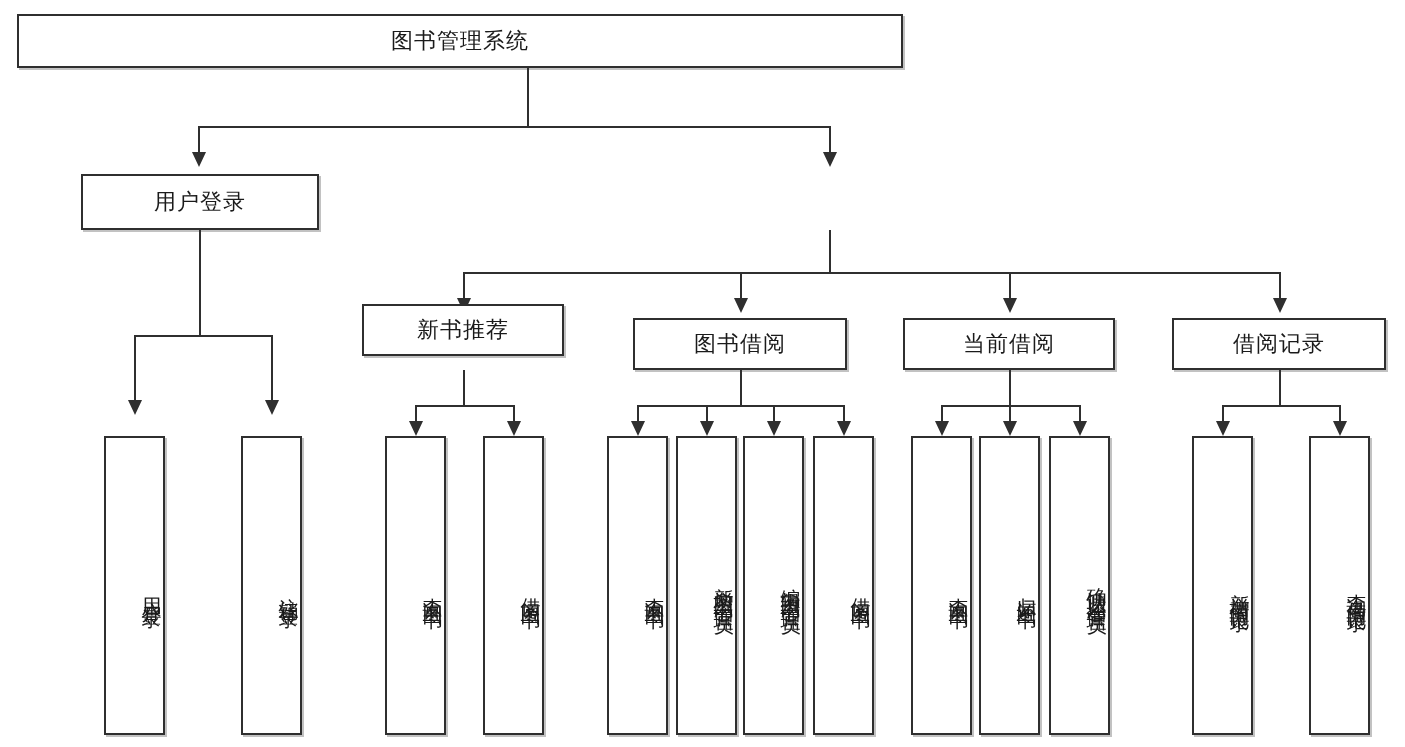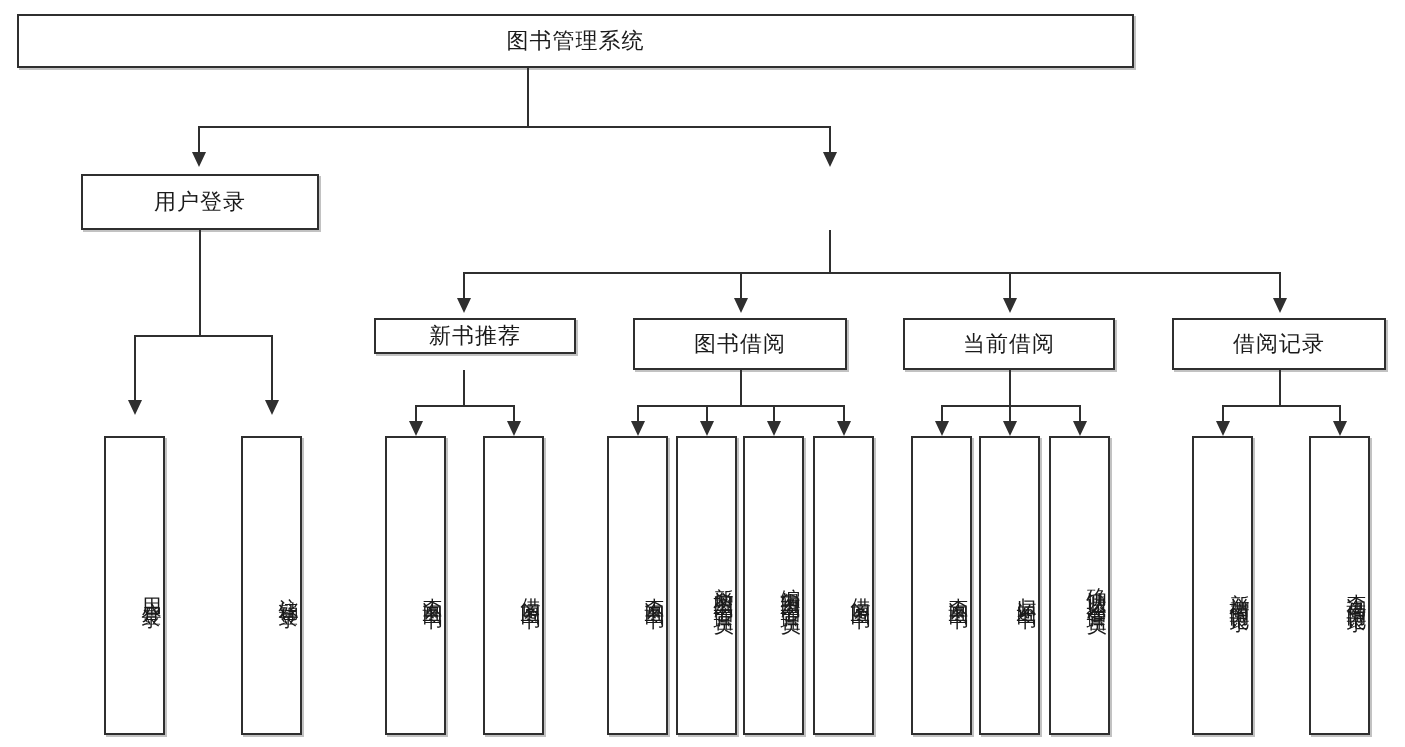--- a/index.html
+++ b/index.html
@@ -65,21 +65,21 @@
     letter-spacing:1px;
     white-space:nowrap;
     user-select:none;
   }
 </style>
 </head>
 <body>
 
 <div id="canvas">
 
-  <div class="node h" style="left:17px;top:14px;width:1117px;height:54px;">
+  <div class="node h" style="left:17px;top:14px;width:886px;height:54px;">
     <span>图书管理系统</span>
   </div>
 
   <div class="vline" style="left:527px;top:68px;height:58px;"></div>
 
   <div class="hline" style="left:198px;top:126px;width:632px;"></div>
 
   <div class="vline" style="left:198px;top:126px;height:26px;"></div>
   <div class="arrow" style="left:192px;top:152px;"></div>
   <div class="vline" style="left:829px;top:126px;height:26px;"></div>
@@ -100,21 +100,21 @@
   <div class="hline" style="left:463px;top:272px;width:816px;"></div>
   <div class="vline" style="left:463px;top:272px;height:26px;"></div>
   <div class="arrow" style="left:457px;top:298px;"></div>
   <div class="vline" style="left:740px;top:272px;height:26px;"></div>
   <div class="arrow" style="left:734px;top:298px;"></div>
   <div class="vline" style="left:1009px;top:272px;height:26px;"></div>
   <div class="arrow" style="left:1003px;top:298px;"></div>
   <div class="vline" style="left:1279px;top:272px;height:26px;"></div>
   <div class="arrow" style="left:1273px;top:298px;"></div>
 
-  <div class="node h" style="left:362px;top:318px;width:202px;height:36px;margin-left:12px;">
+  <div class="node h" style="left:362px;top:304px;width:202px;height:52px;">
     <span>新书推荐</span>
   </div>
   <div class="node h" style="left:903px;top:318px;width:212px;height:52px;">
     <span>当前借阅</span>
   </div>
   <div class="node h" style="left:633px;top:318px;width:214px;height:52px;">
     <span>图书借阅</span>
   </div>
   <div class="node h" style="left:1172px;top:318px;width:214px;height:52px;">
     <span>借阅记录</span>

